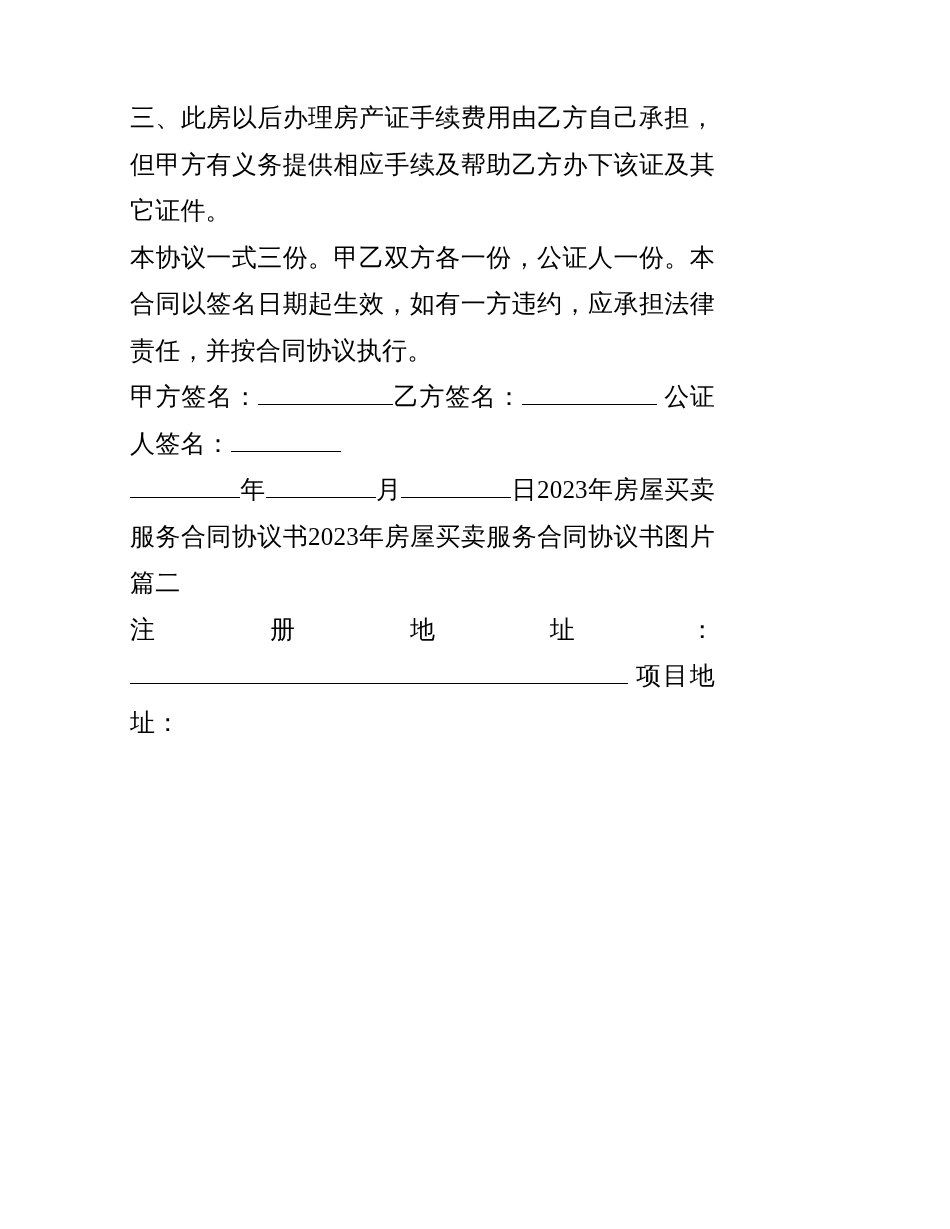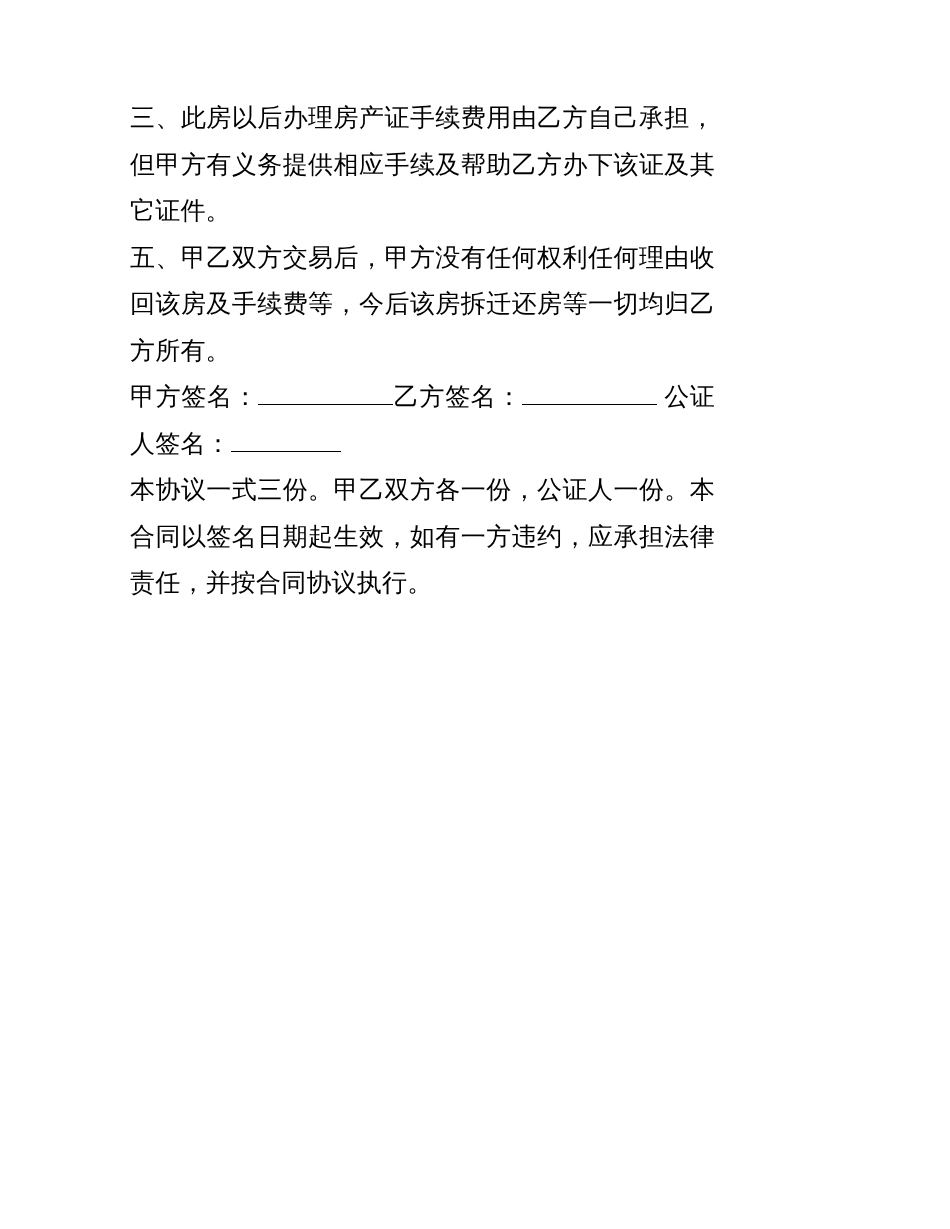--- a/index.html
+++ b/index.html
@@ -42,26 +42,31 @@
 </style>
 </head>
 <body>
 
 <div class="page">
   <div class="doc-body">
 
     <p class="para">三、此房以后办理房产证手续费用由乙方自己承担，但甲方有义务提供相应手续及帮助乙方办下该证及其它证件。</p>
 
 
-    <p class="para">五、甲乙双方交易后，甲方没有任何权利任何理由收回该房及手续费等，今后该房拆迁还房等一切均归乙方所有。</p>
 
+
+    <p class="para">本协议一式三份。甲乙双方各一份，公证人一份。本合同以签名日期起生效，如有一方违约，应承担法律责任，并按合同协议执行。</p>
 
     <p class="para">
       <span>甲方签名：</span><span class="sig-line w-135"></span><span>乙方签名：</span><span class="sig-line w-135"></span>&nbsp;<span>公证人签名：</span><span class="sig-line w-110"></span>
     </p>
 
-    <p class="para">本协议一式三份。甲乙双方各一份，公证人一份。本合同以签名日期起生效，如有一方违约，应承担法律责任，并按合同协议执行。</p>
+    <p class="para">
+      <span class="sig-line w-110"></span><span>年</span><span class="sig-line w-110"></span><span>月</span><span class="sig-line w-110"></span><span>日</span><span>2023年房屋买卖服务合同协议书2023年房屋买卖服务合同协议书图片篇二</span>
+    </p>
 
 
-
+    <p class="para">
+      <span>注册地址：</span><span class="sig-line w-500"></span>&nbsp;<span>项目地址：</span>
+    </p>
 
   </div>
 </div>
 
 </body></html>

